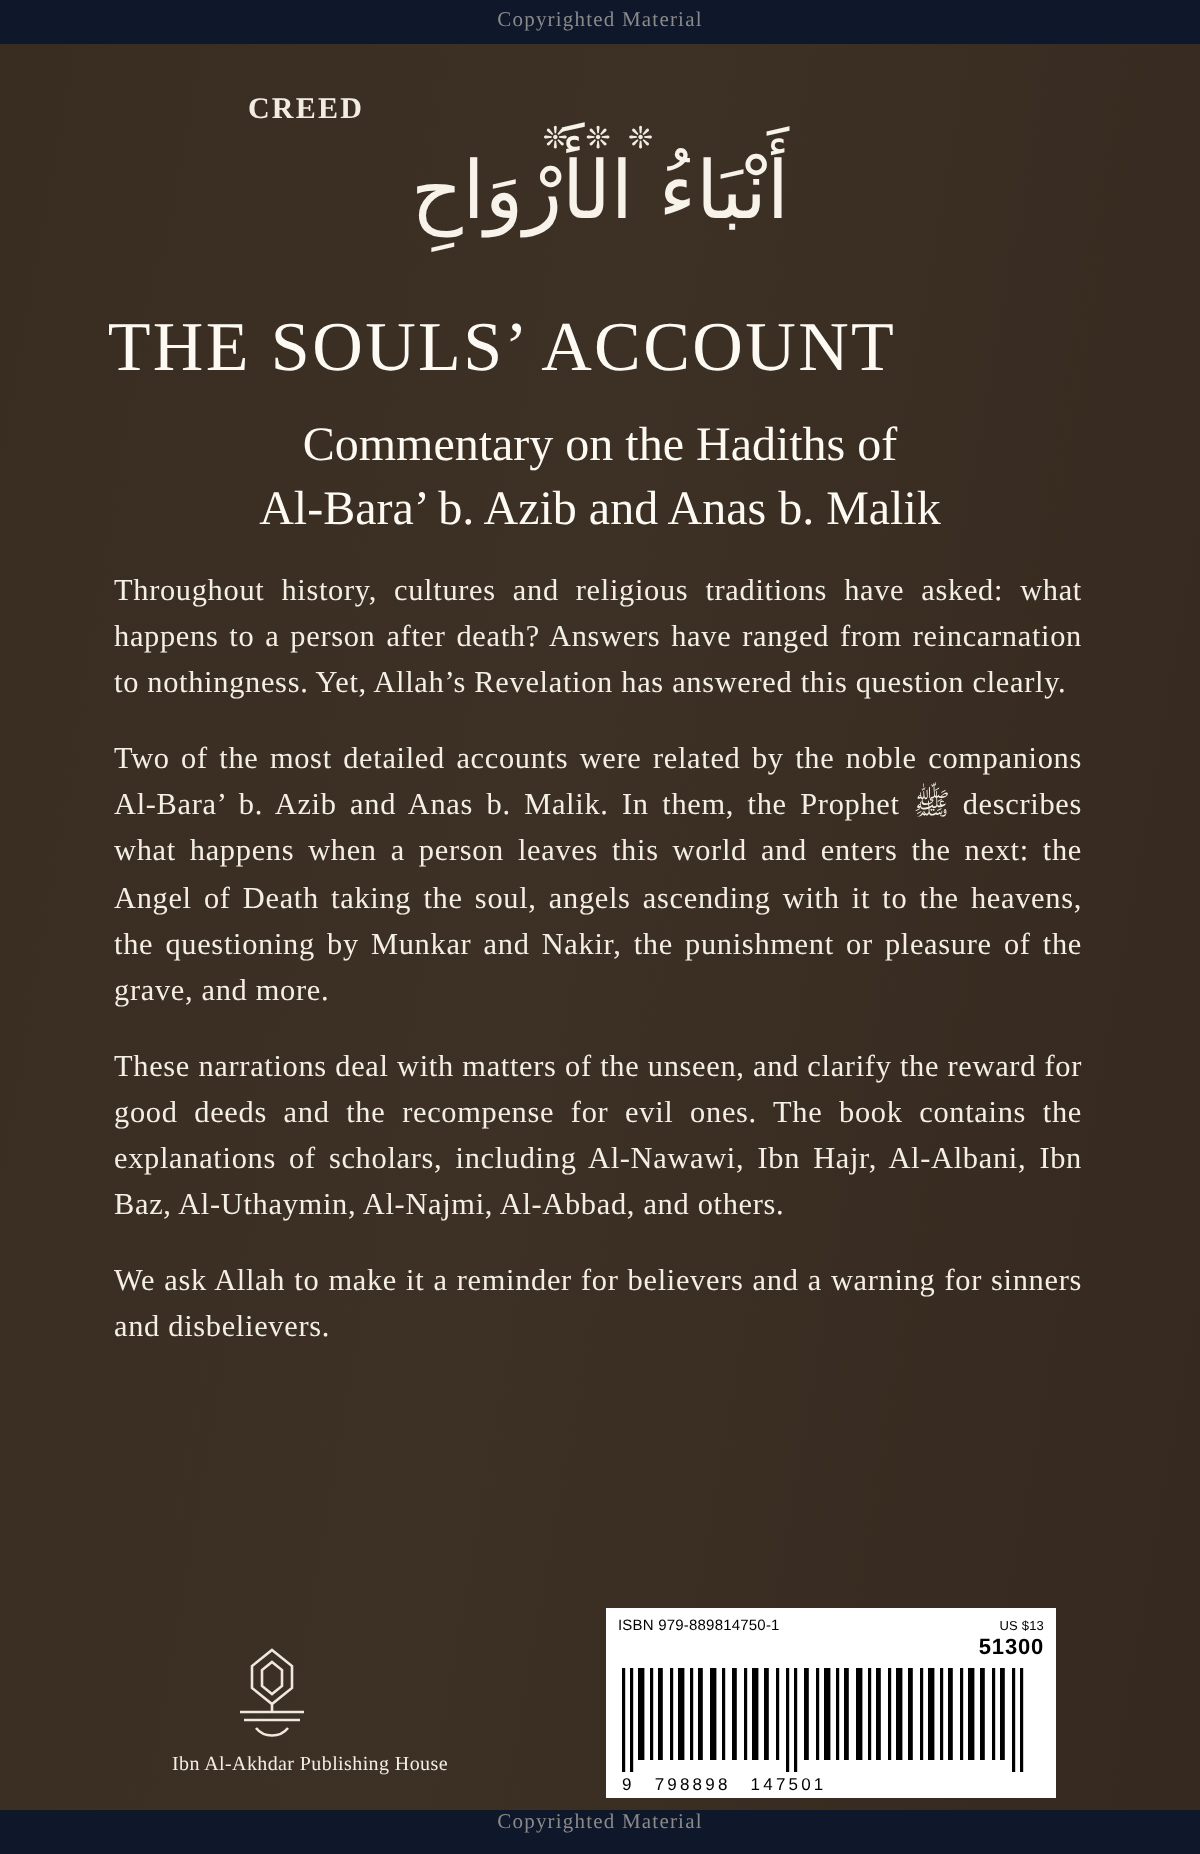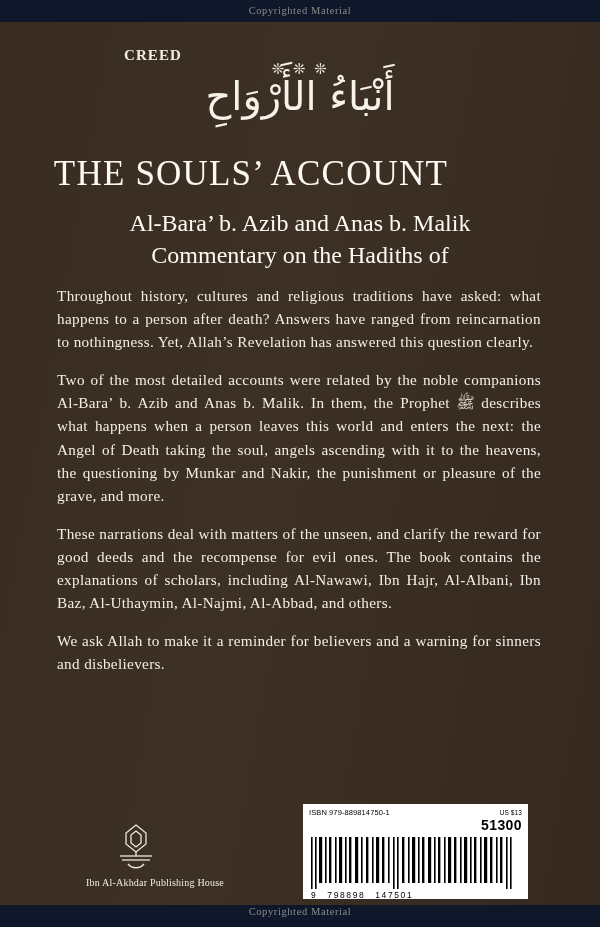--- a/index.html
+++ b/index.html
@@ -157,21 +157,21 @@
     font-size: 7.5px;
     color: #000;
     letter-spacing: 0.1px;
   }
   .isbn-right {
     text-align: right;
     line-height: 1.25;
   }
   .isbn-price {
     font-family: "Liberation Sans", sans-serif;
-    font-size: 14px;
+    font-size: 11px;
     font-weight: bold;
     letter-spacing: 0.4px;
   }
   .isbn-cur {
     font-size: 6.5px;
   }
   .bars {
     margin-top: 2px;
     height: 52px;
     width: 100%;
@@ -200,22 +200,22 @@
     <div class="creed">CREED</div>
 
     <div class="arabic-title">
       <span class="deco">❊ ❊ ❊</span>
       <span>أَنْبَاءُ الأَرْوَاحِ</span>
     </div>
 
     <div class="main-title">THE SOULS’ ACCOUNT</div>
 
     <div class="subtitle">
+      <div>Commentary on the Hadiths of</div>
       <div>Al-Bara’ b. Azib and Anas b. Malik</div>
-      <div>Commentary on the Hadiths of</div>
     </div>
 
     <div class="blurb">
       <p>Throughout history, cultures and religious traditions have asked: what happens to a person after death? Answers have ranged from reincarnation to nothingness. Yet, Allah’s Revelation has answered this question clearly.</p>
       <p>Two of the most detailed accounts were related by the noble companions Al-Bara’ b. Azib and Anas b. Malik. In them, the Prophet ﷺ describes what happens when a person leaves this world and enters the next: the Angel of Death taking the soul, angels ascending with it to the heavens, the questioning by Munkar and Nakir, the punishment or pleasure of the grave, and more.</p>
       <p>These narrations deal with matters of the unseen, and clarify the reward for good deeds and the recompense for evil ones. The book contains the explanations of scholars, including Al-Nawawi, Ibn Hajr, Al-Albani, Ibn Baz, Al-Uthaymin, Al-Najmi, Al-Abbad, and others.</p>
       <p>We ask Allah to make it a reminder for believers and a warning for sinners and disbelievers.</p>
     </div>
 
     <div class="publisher-logo">

